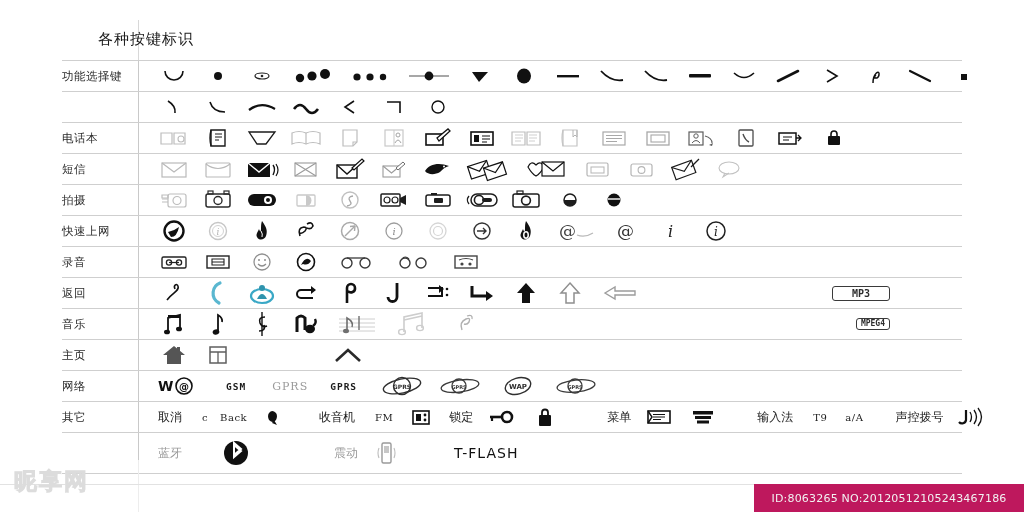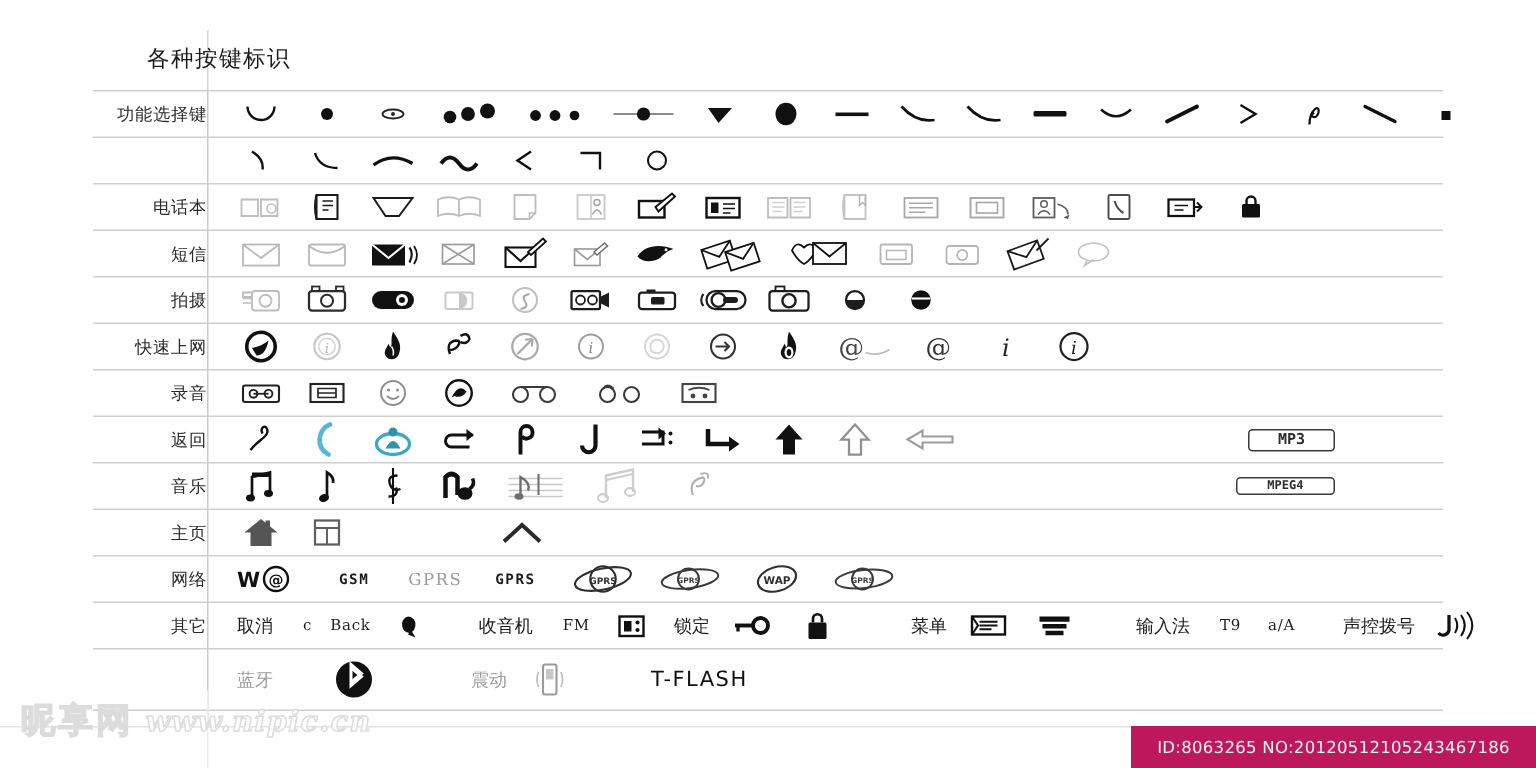--- a/index.html
+++ b/index.html
@@ -23,21 +23,21 @@
 
   
   .table{position:absolute;left:62px;top:60px;width:900px;}
   .row{
     position:relative;display:flex;align-items:center;
     border-top:1px solid #cfcfcf;
     min-height:30px;box-sizing:border-box;
   }
   .row.last{border-bottom:1px solid #cfcfcf;text-align:center;}
   .rlabel{
-    width:76px;flex:0 0 76px;text-align:right;
+    width:76px;flex:0 0 76px;text-align:left;
     font-family:"DejaVu Serif","Liberation Serif",serif;
     font-size:11.5px;color:#2b2b2b;letter-spacing:.5px;
     white-space:nowrap;
   }
   .rlabel.blank{color:transparent;}
   .cells{
     flex:1;display:flex;align-items:center;
     padding-left:14px;gap:0px;min-height:30px;
   }
   .cell{
@@ -56,21 +56,21 @@
 
   svg{display:block;overflow:visible;}
 
   
   .badge-wrap{margin-left:auto;padding-right:72px;display:flex;align-items:center;}
   .badge{
     border:1.6px solid #3a3a3a;border-radius:3px;
     padding:1px 19px;font-family:"DejaVu Sans Mono","Liberation Mono",monospace;
     font-size:10px;font-weight:bold;color:#2d2d2d;letter-spacing:0px;line-height:1.1;
   }
-  .badge.sm{font-size:8px;padding:1px 20px;margin-left:20px;}
+  .badge.sm{font-size:8px;padding:1px 4px;margin-left:20px;}
 
   
   .bt-text{
     font-family:"DejaVu Sans","Liberation Sans",sans-serif;
     font-weight:bold;font-size:21px;color:#111;letter-spacing:-.5px;
   }
   .tflash{
     font-family:"DejaVu Sans","Liberation Sans",sans-serif;
     font-size:14px;color:#111;letter-spacing:1px;
   }
@@ -978,21 +978,21 @@
       <div class="cells" style="min-height:40px">
         <div class="cell auto">
             <span class="txt gray">蓝牙</span>
           </div>
         <div class="cell" style="margin-left:26px">
             <svg width="26" height="26">
               <circle cx="13" cy="13" r="12" fill="#111"></circle>
               <path d="M11 5 L18 11 L11 17 V3 L18 9 L11 15" fill="none" stroke="#fff" stroke-width="2"></path>
             </svg>
           </div>
-        <div class="cell auto" style="margin-left:50px">
+        <div class="cell auto" style="margin-left:70px">
             <span class="txt gray">震动</span>
           </div>
         <div class="cell">
             <svg width="20" height="26">
               <rect x="6" y="3" width="9" height="20" rx="1.5" fill="none" stroke="#9a9a9a" stroke-width="1.4"></rect>
               <rect x="8" y="6" width="5" height="7" fill="#c7c7c7"></rect>
               <path d="M3 8 q-2 5 0 10 M18 8 q2 5 0 10" fill="none" stroke="#bdbdbd" stroke-width="1.1"></path>
             </svg>
           </div>
         <div class="cell auto" style="margin-left:40px">
@@ -1000,19 +1000,18 @@
           </div>
       </div>
     </div>
 
   </div>
 
   <div class="vfoot"></div>
   <div class="footline"></div>
   <div class="wm">
     <span class="wm-cn">昵享网</span>
-    <span class="wm-url">www.nipic.cn</span>
   </div>
   <div class="idbar">
     <span>ID:8063265 NO:20120512105243467186</span>
   </div>
 
 </div>
 
 </body></html>

